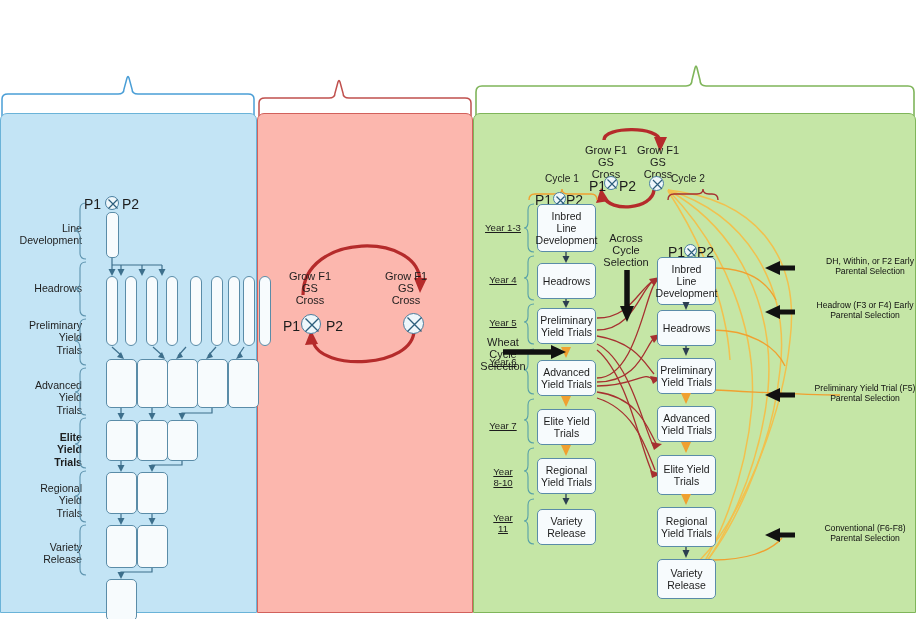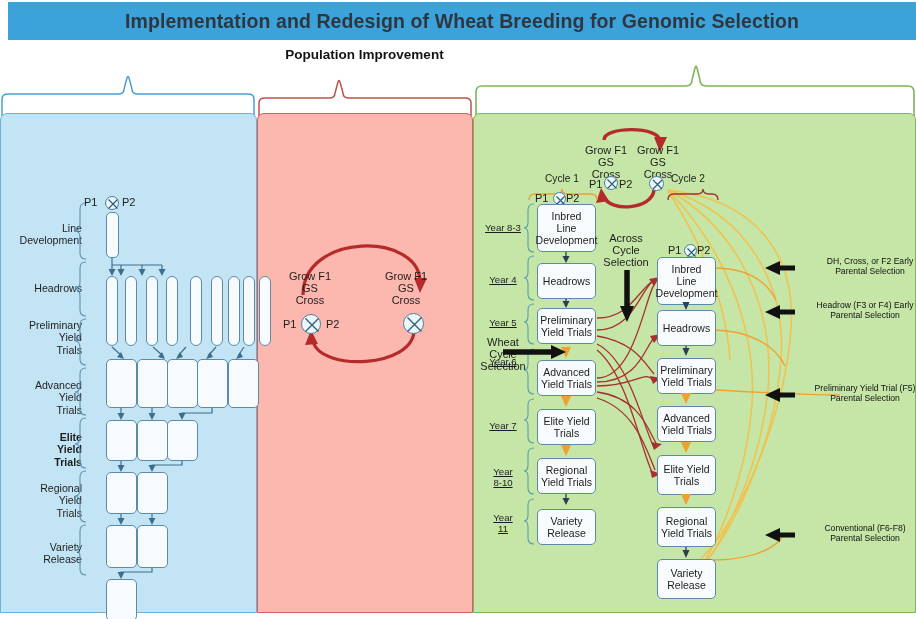--- a/index.html
+++ b/index.html
@@ -49,36 +49,32 @@
 
   
   .yr{position:absolute;font-size:9.6px;line-height:11px;text-align:center;
       color:#1d1d1d;text-decoration:underline;width:46px;}
 
   
   .ttl{position:absolute;font-size:11px;line-height:12px;text-align:center;
        color:#1d1d1d;}
   .ann{position:absolute;font-size:8.6px;line-height:10.4px;text-align:center;
        color:#101010;width:140px;}
-  .pmark{position:absolute;font-size:11px;color:#1d1d1d;white-space:nowrap;}
+  .pmark{position:absolute;font-size:14px;color:#1d1d1d;white-space:nowrap;}
   .cyc{position:absolute;font-size:10.2px;color:#1d1d1d;white-space:nowrap;}
 
   .xcirc{position:absolute;border-radius:50%;background:#eef7fb;
          border:1.3px solid #4a7fa0;box-sizing:border-box;}
 </style>
 </head>
 <body>
 
 <div id="root">
 
-  <div class="titlebar">
-    <div class="t">Implementation and Redesign of Wheat Breeding for Genomic Selection</div>
-  </div>
-
-  <div class="secthdr" id="hdr-pop">Population Improvement</div>
+
 
   <svg class="ovl">
 
     <path d="M2,116 L2,99 Q2,94 8,94 L118,94 Q124,94 124,89 L127,78 Q128,75 129,78 L132,89
              Q132,94 138,94 L248,94 Q254,94 254,99 L254,116" fill="none" stroke="#4a9ed6" stroke-width="1.5"></path>
 
     <path d="M259,116 L259,103 Q259,98 265,98 L329,98 Q335,98 335,93 L338,82 Q339,79 340,82
              L343,93 Q343,98 349,98 L465,98 Q471,98 471,103 L471,116" fill="none" stroke="#c0504d" stroke-width="1.5"></path>
 
     <path d="M476,116 L476,92 Q476,86 482,86 L686,86 Q692,86 692,80 L695,68 Q696,64 697,68
@@ -331,21 +327,21 @@
   </div>
 
   <div class="cyc" style="left:545px;top:173px;">Cycle 1</div>
   <div class="cyc" style="left:671px;top:173px;">Cycle 2</div>
   <svg class="ovl">
     <path d="M529,200 Q529,194 535,194 L556,194 Q562,194 562,189 Q562,194 568,194 L591,194 Q597,194 597,200" fill="none" stroke="#f0a030" stroke-width="1.4"></path>
     <path d="M668,200 Q668,194 674,194 L697,194 Q703,194 703,189 Q703,194 709,194 L712,194 Q718,194 718,200" fill="none" stroke="#a63030" stroke-width="1.4"></path>
   </svg>
 
   <div class="yr" style="left:480px;top:222px;">
-    <span>Year 8-3</span>
+    <span>Year 1-3</span>
   </div>
   <div class="yr" style="left:480px;top:274px;">
     <span>Year 4</span>
   </div>
   <div class="yr" style="left:480px;top:317px;">
     <span>Year 5</span>
   </div>
   <div class="yr" style="left:480px;top:356px;">
     <span>Year 6</span>
   </div>
@@ -490,21 +486,21 @@
       <path d="M795,312 L775,312" stroke="#111111" stroke-width="5" fill="none"></path>
       <polygon points="765,312 780,305 780,319"></polygon>
       <path d="M795,395 L775,395" stroke="#111111" stroke-width="5" fill="none"></path>
       <polygon points="765,395 780,388 780,402"></polygon>
       <path d="M795,535 L775,535" stroke="#111111" stroke-width="5" fill="none"></path>
       <polygon points="765,535 780,528 780,542"></polygon>
     </g>
   </svg>
 
   <div class="ann" style="left:800px;top:256px;">
-    <span>DH, Cross, or F2 Early</span><br><span>Parental Selection</span>
+    <span>DH, Within, or F2 Early</span><br><span>Parental Selection</span>
   </div>
   <div class="ann" style="left:795px;top:300px;">
     <span>Headrow (F3 or F4) Early</span><br><span>Parental Selection</span>
   </div>
   <div class="ann" style="left:795px;top:383px;">
     <span>Preliminary Yield Trial (F5)</span><br><span>Parental Selection</span>
   </div>
   <div class="ann" style="left:795px;top:523px;">
     <span>Conventional (F6-F8)</span><br><span>Parental Selection</span>
   </div>

